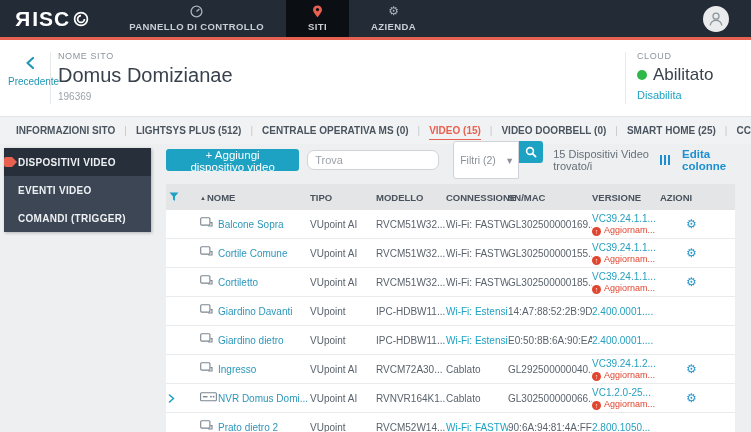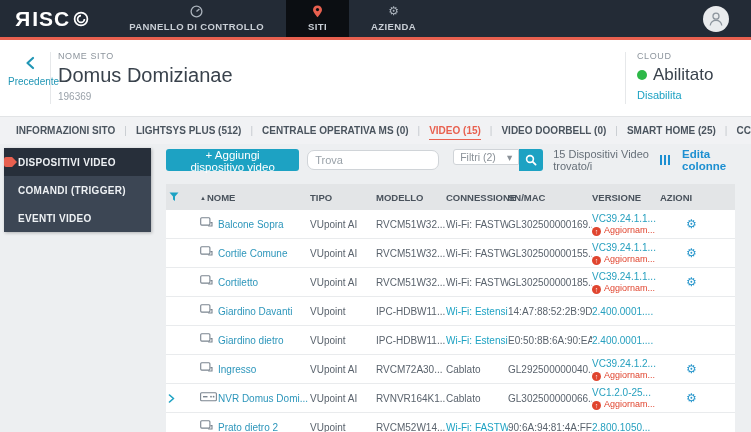--- a/index.html
+++ b/index.html
@@ -55,21 +55,21 @@
   .content { flex:1; padding:5px 16px 0 15px; }
 
   
   .toolbar { display:flex; align-items:center; height:22px; }
   .btn-add { height:22px; padding:0 12px; border:none; border-radius:3px; background:var(--accent-teal);
              color:#fff; font-size:11.5px; font-family:inherit; cursor:pointer; }
   .search-input { width:132px; height:20px; margin-left:8px; border:1px solid #d0d4d8; border-radius:7px;
                   padding:0 7px; font-size:11px; font-family:inherit; color:#5a636d; }
   .search-input::placeholder { color:#9aa2a9; }
   .filter-group { display:flex; margin-left:14px; }
-  .filter-select { display:flex; align-items:center; justify-content:space-between; width:66px; height:16px;
+  .filter-select { display:flex; align-items:center; justify-content:space-between; width:66px; height:38px;
                    background:#fff; border:1px solid #d0d4d8; border-radius:3px 0 0 3px; padding:0 6px;
                    font-size:10.5px; color:#8a9198; cursor:pointer; }
   .btn-search { width:24px; height:22px; border:none; border-radius:0 3px 3px 0; background:var(--accent-teal);
                 display:flex; align-items:center; justify-content:center; cursor:pointer; }
   .result-count { margin-left:10px; font-size:11px; color:#666f78; }
   .edit-cols { margin-left:auto; display:flex; align-items:center; gap:12px; cursor:pointer;
                color:var(--edit-blue); font-size:11.5px; font-weight:bold; }
   .cols-ico { display:flex; gap:1.5px; }
   .cols-ico i { width:2.5px; height:10px; background:var(--edit-blue); }
 
@@ -179,24 +179,24 @@
 
   </div>
 
   <div class="main">
     <div class="sidebar">
       <div class="side-item active">
         <span class="active-tag"></span>
         <span>DISPOSITIVI VIDEO</span>
       </div>
       <div class="side-item">
+        <span>EVENTI VIDEO</span>
+      </div>
+      <div class="side-item">
         <span>COMANDI (TRIGGER)</span>
-      </div>
-      <div class="side-item">
-        <span>EVENTI VIDEO</span>
       </div>
     </div>
 
     <div class="content">
 
       <div class="toolbar">
         <button class="btn-add">+ Aggiungi dispositivo video</button>
         <input class="search-input" placeholder="Trova" style="">
         <div class="filter-group">
           <div class="filter-select">

